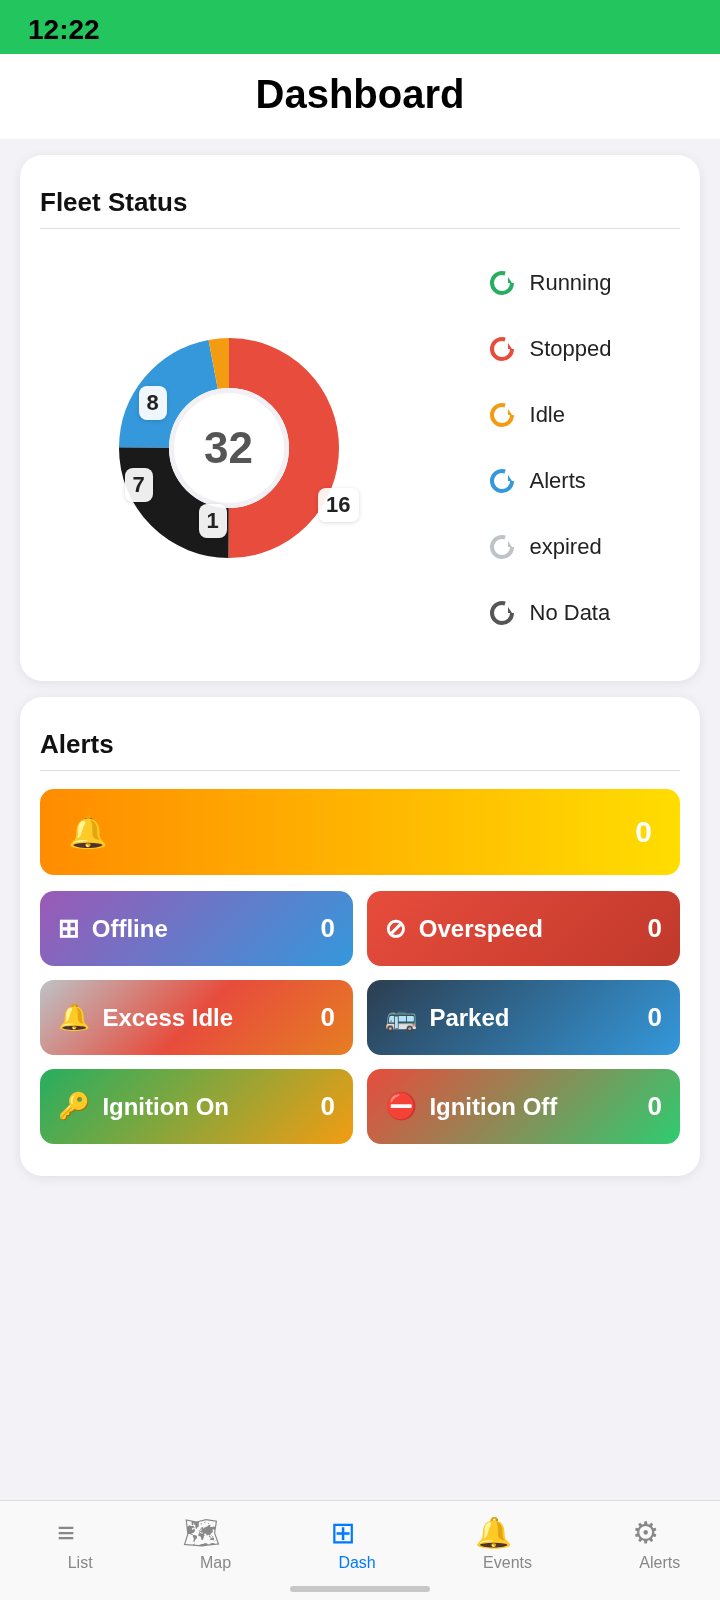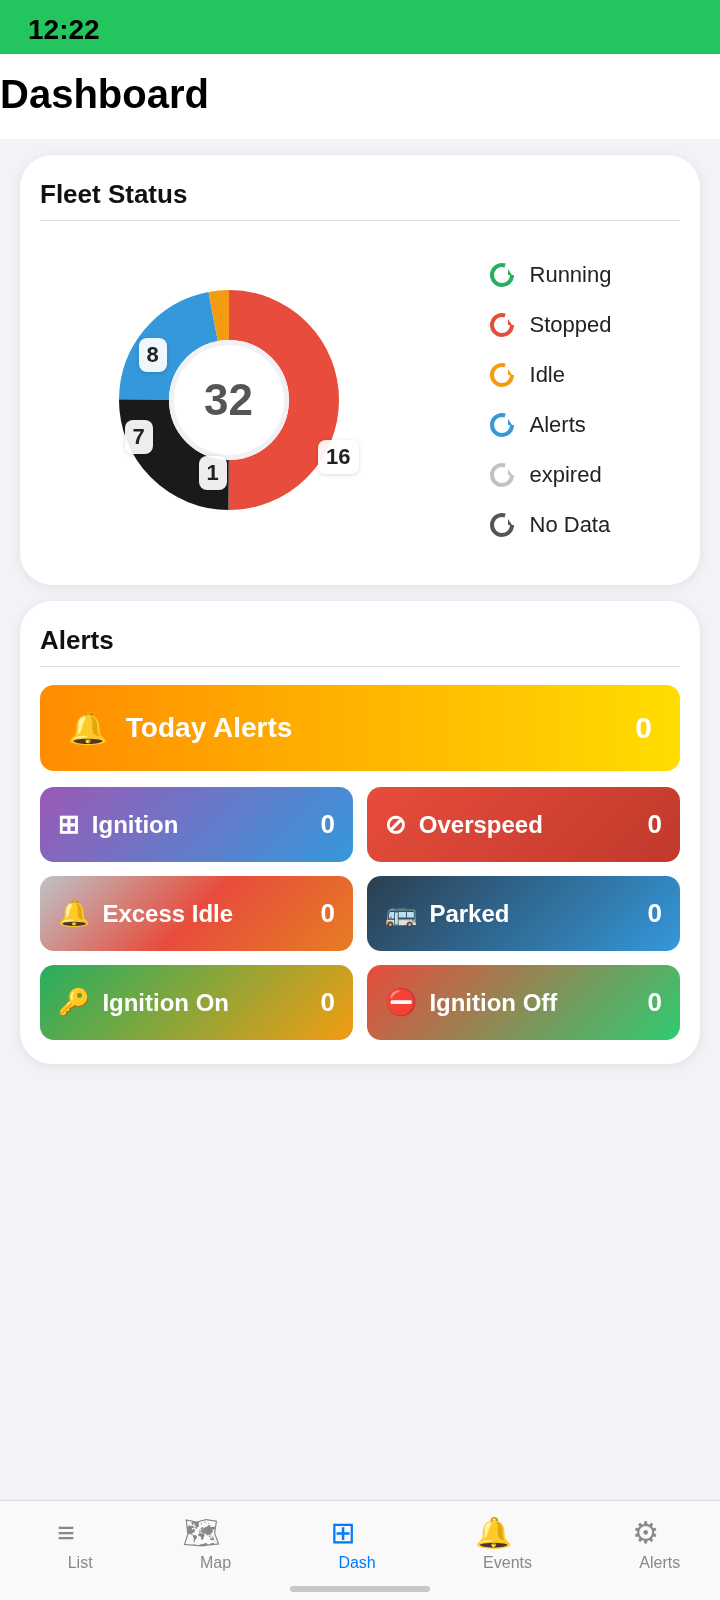--- a/index.html
+++ b/index.html
@@ -31,34 +31,35 @@
       align-items: center;
       gap: 6px;
       font-size: 20px;
       color: #000;
     }
     .status-icons span { font-size: 18px; }
 
     
     .header {
       background: #fff;
+      text-align: center;
       padding: 18px 0 22px;
     }
     .header h1 {
       font-size: 40px;
       font-weight: 800;
       color: #000;
     }
 
     
     .card {
       background: #fff;
-      border-radius: 32px;
+      border-radius: 22px;
       margin: 16px 20px;
-      padding: 24px 20px;
+      padding: 32px 20px;
       box-shadow: 0 2px 12px rgba(0,0,0,0.08);
     }
     .card-title {
       font-size: 26px;
       font-weight: 700;
       color: #111;
       margin-bottom: 10px;
     }
     .divider {
       height: 1px;
@@ -114,21 +115,21 @@
     }
     .badge-8  { top: 58px;  left: 30px; }
     .badge-16 { top: 160px; right: -10px; text-align: center; }
     .badge-7  { bottom: 66px; left: 16px; }
     .badge-1  { bottom: 30px; left: 90px; }
 
     
     .legend {
       display: flex;
       flex-direction: column;
-      gap: 18px;
+      gap: 34px;
     }
     .legend-item {
       display: flex;
       align-items: center;
       gap: 12px;
       font-size: 22px;
       color: #222;
     }
     .legend-icon {
       width: 32px;
@@ -328,28 +329,27 @@
     </div>
   </div>
 </div>
 
 <div class="card">
   <div class="card-title">Alerts</div>
   <div class="divider"></div>
 
   <button class="today-alert-btn">
     <span class="alert-bell">🔔</span>
-    <span>Today Alerts</span>
     <span class="alert-count">0</span>
   </button>
 
   <div class="alert-grid">
     <button class="alert-btn btn-geofence">
       <span style="font-size:26px">⊞</span>
-      <span>Ignition</span>
+      <span>Offline</span>
       <span class="count">0</span>
     </button>
     <button class="alert-btn btn-overspeed">
       <span style="font-size:26px">⊘</span>
       <span>Overspeed</span>
       <span class="count">0</span>
     </button>
     <button class="alert-btn btn-excess-idle">
       <span style="font-size:26px">🔔</span>
       <span>Excess Idle</span>

